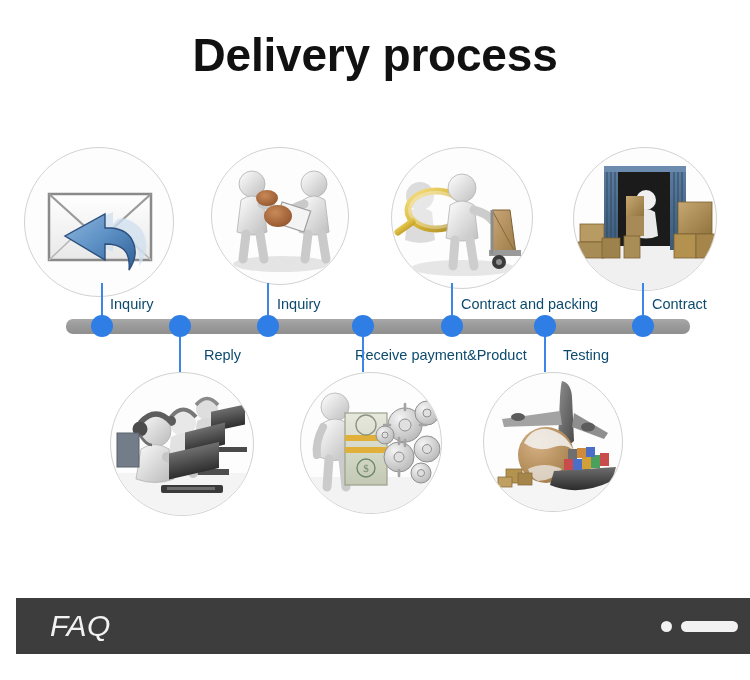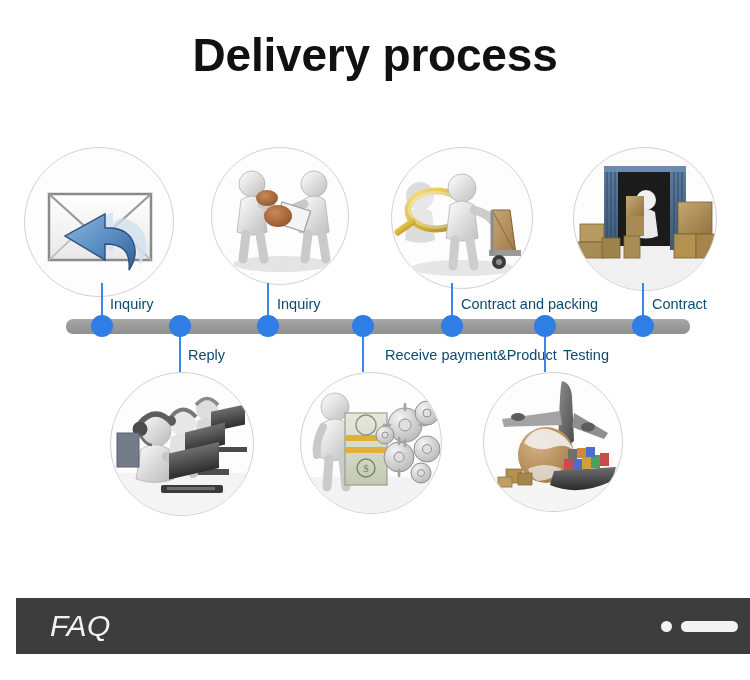--- a/index.html
+++ b/index.html
@@ -253,29 +253,29 @@
   </div>
 
   <div id="timeline-bar"></div>
 
   <div class="connector up" style="left:101px;"></div>
   <div class="timeline-dot" style="left:102px;"></div>
   <div class="step-label above" style="left:110px;">Inquiry</div>
 
   <div class="connector down" style="left:179px;"></div>
   <div class="timeline-dot" style="left:180px;"></div>
-  <div class="step-label below" style="left:188px;">Reply</div>
+  <div class="step-label below" style="left:204px;">Reply</div>
 
   <div class="connector up" style="left:267px;"></div>
   <div class="timeline-dot" style="left:268px;"></div>
   <div class="step-label above" style="left:277px;">Inquiry</div>
 
   <div class="connector down" style="left:362px;"></div>
   <div class="timeline-dot" style="left:363px;"></div>
-  <div class="step-label below" style="left:385px;">Receive payment&amp;Product</div>
+  <div class="step-label below" style="left:355px;">Receive payment&amp;Product</div>
 
   <div class="connector up" style="left:451px;"></div>
   <div class="timeline-dot" style="left:452px;"></div>
   <div class="step-label above" style="left:461px;">Contract and packing</div>
 
   <div class="connector down" style="left:544px;"></div>
   <div class="timeline-dot" style="left:545px;"></div>
   <div class="step-label below" style="left:563px;">Testing</div>
 
   <div class="connector up" style="left:642px;"></div>

